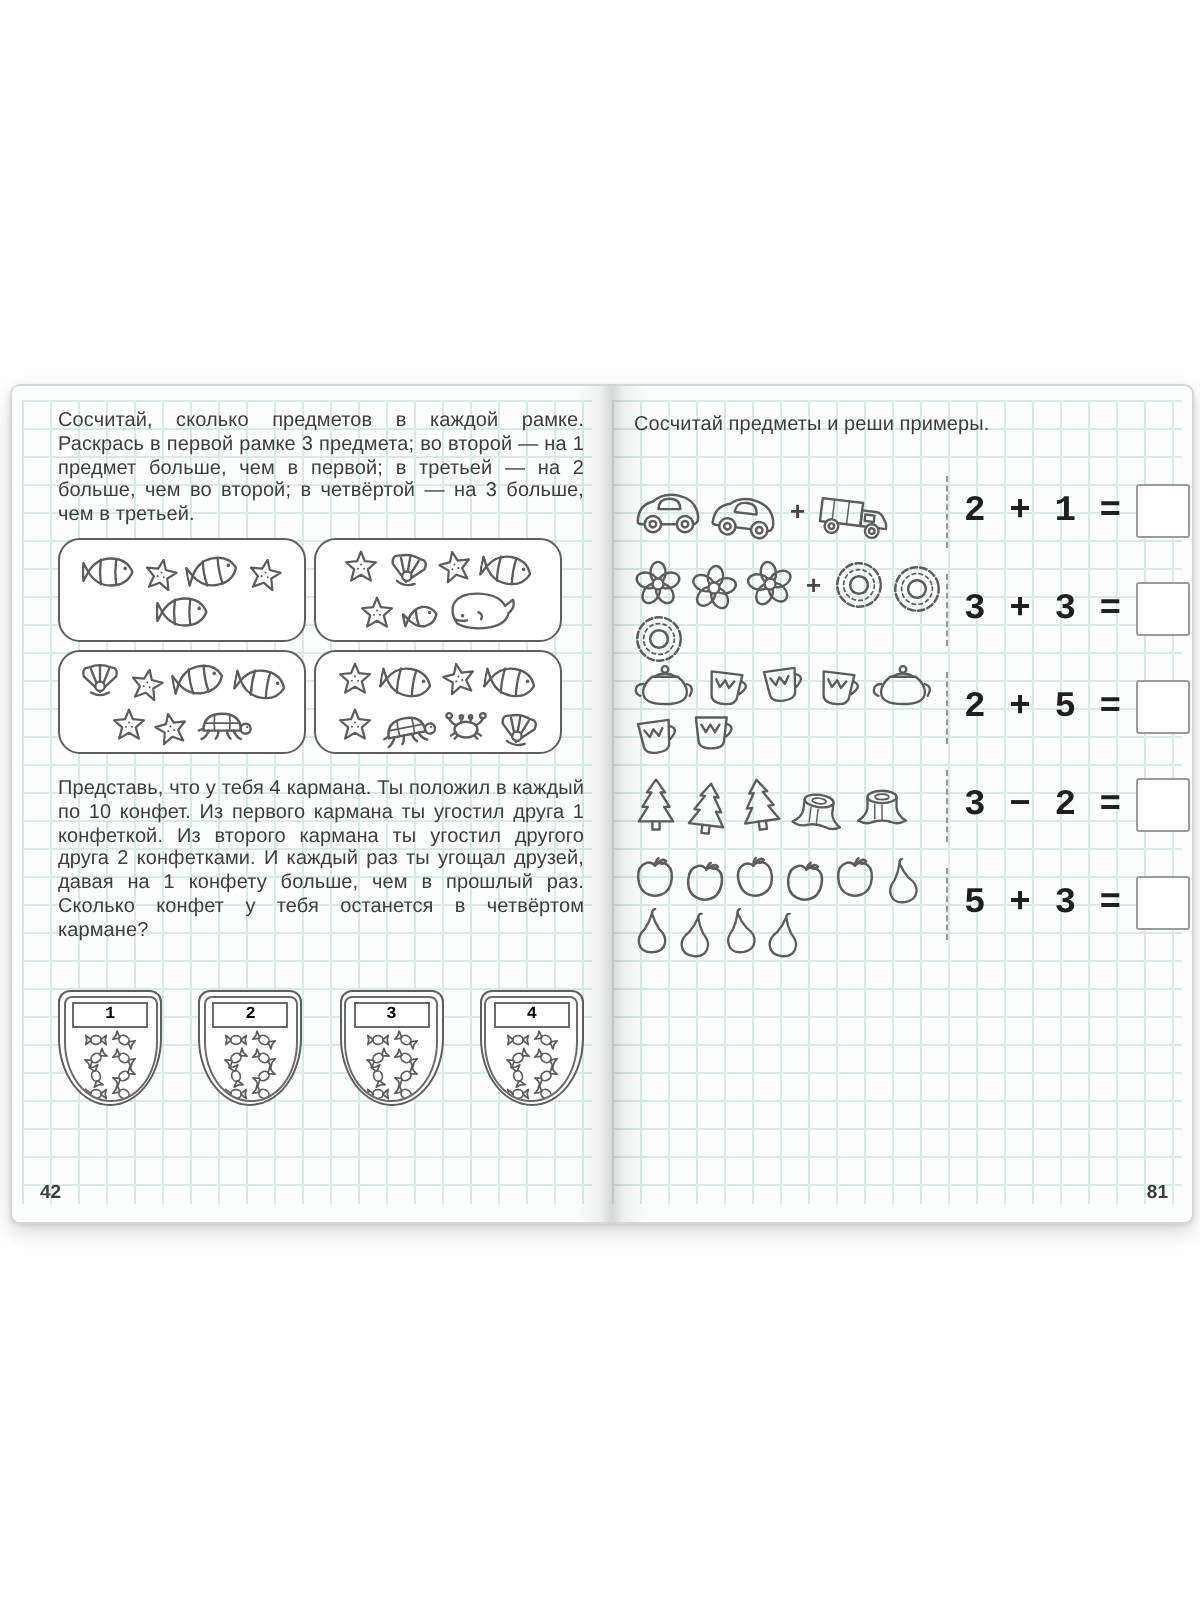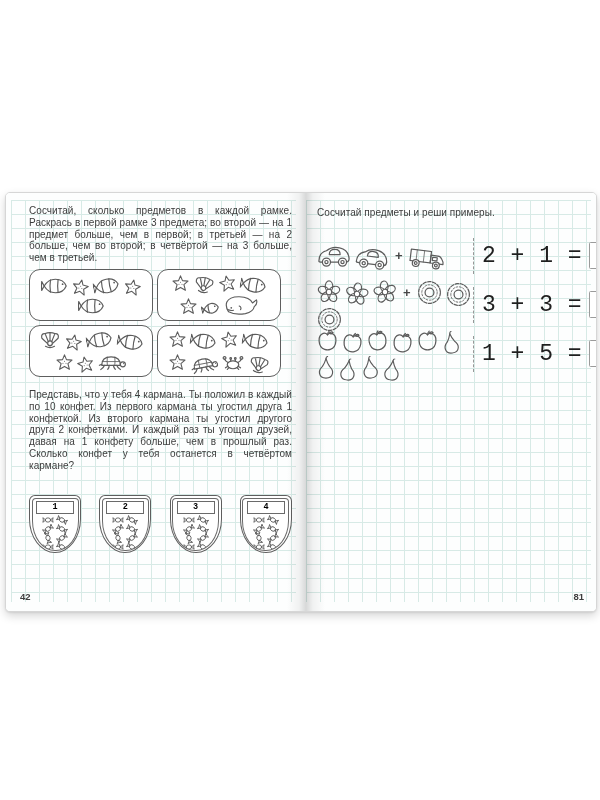--- a/index.html
+++ b/index.html
@@ -75,22 +75,22 @@
 
   
   .rows{position:absolute;left:16px;top:38px;right:5px;}
   .row{display:flex;align-items:center;height:49px;}
   .row-pics{width:154px;flex:none;display:flex;flex-wrap:wrap;align-items:center;
             column-gap:4px;row-gap:0;}
   .row-pics .pic:nth-child(2n){rotate:7deg;margin-top:4px;}
   .row-pics .pic:nth-child(3n){rotate:-8deg;}
   .plus{font-weight:bold;font-size:13px;color:#474747;margin:0 2px;}
   .row-sep{flex:none;height:36px;border-left:1.6px dashed #979797;margin:0 8px 0 2px;}
-  .row-eq{flex:none;font-family:"Liberation Mono",monospace;font-weight:normal;
-          font-size:23px;color:#1f1f1f;white-space:nowrap;letter-spacing:.5px;}
+  .row-eq{flex:none;font-family:"Liberation Mono",monospace;font-weight:bold;
+          font-size:18px;color:#1f1f1f;white-space:nowrap;letter-spacing:.5px;}
   .row-box{flex:none;width:25px;height:25px;background:#fff;border:1.5px solid #9b9b9b;
            border-radius:1.5px;margin-left:7px;}
   #defs{position:absolute;width:0;height:0;overflow:hidden;}
 </style>
 </head>
 <body>
 
 <svg id="defs" aria-hidden="true">
   <defs>
     <symbol id="sym-car" viewBox="0 0 36 26">
@@ -526,20 +526,70 @@
               <svg class="pic pic-donut">
                 <use href="#sym-donut"></use>
               </svg>
             </div>
             <div class="row-sep"></div>
             <div class="row-eq">3 + 3 =</div>
             <div class="row-box"></div>
           </div>
           <div class="row">
             <div class="row-pics">
+              <svg class="pic pic-teapot">
+                <use href="#sym-teapot"></use>
+              </svg>
+              <svg class="pic pic-cup">
+                <use href="#sym-cup"></use>
+              </svg>
+              <svg class="pic pic-cup">
+                <use href="#sym-cup"></use>
+              </svg>
+              <svg class="pic pic-cup">
+                <use href="#sym-cup"></use>
+              </svg>
+              <svg class="pic pic-teapot">
+                <use href="#sym-teapot"></use>
+              </svg>
+              <svg class="pic pic-cup">
+                <use href="#sym-cup"></use>
+              </svg>
+              <svg class="pic pic-cup">
+                <use href="#sym-cup"></use>
+              </svg>
+            </div>
+            <div class="row-sep"></div>
+            <div class="row-eq">2 + 5 =</div>
+            <div class="row-box"></div>
+          </div>
+          <div class="row">
+            <div class="row-pics">
+              <svg class="pic pic-fir">
+                <use href="#sym-fir"></use>
+              </svg>
+              <svg class="pic pic-fir">
+                <use href="#sym-fir"></use>
+              </svg>
+              <svg class="pic pic-fir">
+                <use href="#sym-fir"></use>
+              </svg>
+              <svg class="pic pic-stump">
+                <use href="#sym-stump"></use>
+              </svg>
+              <svg class="pic pic-stump">
+                <use href="#sym-stump"></use>
+              </svg>
+            </div>
+            <div class="row-sep"></div>
+            <div class="row-eq">3 − 2 =</div>
+            <div class="row-box"></div>
+          </div>
+          <div class="row">
+            <div class="row-pics">
               <svg class="pic pic-apple">
                 <use href="#sym-apple"></use>
               </svg>
               <svg class="pic pic-apple">
                 <use href="#sym-apple"></use>
               </svg>
               <svg class="pic pic-apple">
                 <use href="#sym-apple"></use>
               </svg>
               <svg class="pic pic-apple">
@@ -558,21 +608,21 @@
                 <use href="#sym-pear"></use>
               </svg>
               <svg class="pic pic-pear">
                 <use href="#sym-pear"></use>
               </svg>
               <svg class="pic pic-pear">
                 <use href="#sym-pear"></use>
               </svg>
             </div>
             <div class="row-sep"></div>
-            <div class="row-eq">1 + 5 =</div>
+            <div class="row-eq">5 + 3 =</div>
             <div class="row-box"></div>
           </div>
         </div>
       <div class="pageno pageno-right">81</div>
     </div>
 
     <div class="gutter"></div>
   </div>
 </div>
 

